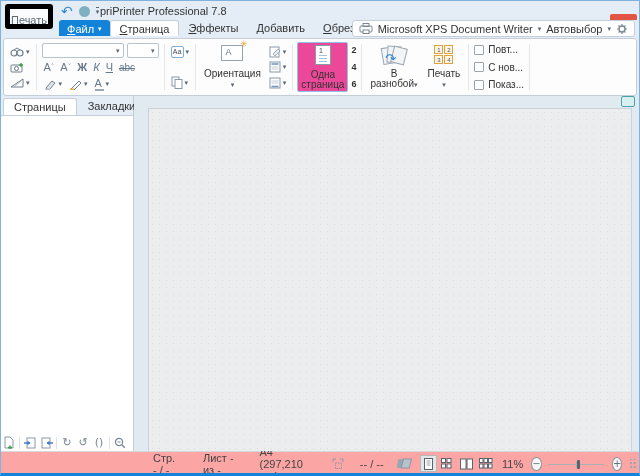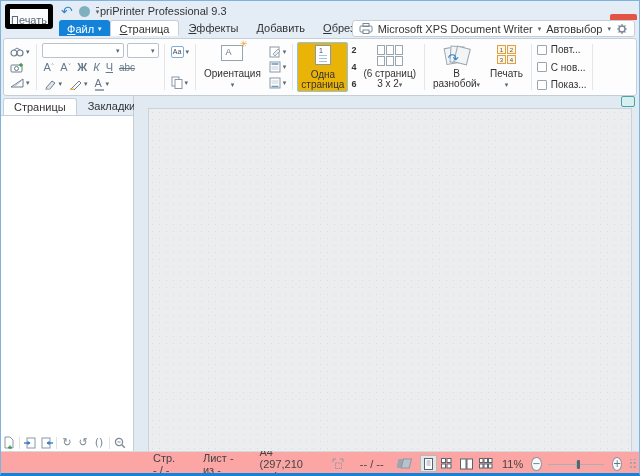--- a/index.html
+++ b/index.html
@@ -48,21 +48,21 @@
     margin:0 2px; height:58px; background:#fdfdfe; border:1px solid #c6cfd8;
     border-radius:3px; display:flex; align-items:stretch; padding:2px 3px; position:relative; z-index:1;
   }
   .gsep { width:1px; background:#e3e7eb; margin:3px 3px; }
   .rgroup { display:flex; align-items:stretch; gap:2px; padding:1px 1px; }
   .bigbtn {
     display:flex; flex-direction:column; align-items:center; justify-content:space-between;
     padding:2px 3px 1px 3px; border:1px solid transparent; border-radius:2px; min-width:40px;
   }
   .bigbtn .blabel { font-size:10px; color:#333; text-align:center; line-height:10px; }
-  .bigbtn.selected { background:#eab308; border-color:#8fc2e8; }
+  .bigbtn.selected { background:#ec4899; border-color:#8fc2e8; }
   .smallcol { display:flex; flex-direction:column; justify-content:space-between; padding:2px 0; }
   .sbtn { display:flex; align-items:center; gap:2px; height:15px; padding:0 2px; color:#6e7e8e; }
 
   .fontgrp { display:flex; flex-direction:column; justify-content:space-between; padding:2px 2px; }
   .combo-row { display:flex; gap:3px; }
   .combo { height:15px; background:#fff; border:1px solid #b9c3cd; border-radius:2px; display:flex; align-items:center; justify-content:flex-end; padding:0 3px; }
   .combo.family { width:82px; }
   .combo.size { width:32px; }
   .fmt-row { display:flex; gap:6px; align-items:center; padding:0 2px; }
   .fmt { font-size:11px; color:#66798c; line-height:13px; }
@@ -157,21 +157,21 @@
 
 <div class="window">
 
   <div class="titlebar">
     <div class="print-btn">Печать</div>
     <div class="qat">
       <span class="undo-g glyph">↶</span>
       <span class="redo-circ"></span>
       <span class="qat-more glyph">▾</span>
     </div>
-    <div class="app-title">priPrinter Professional 9.3</div>
+    <div class="app-title">priPrinter Professional 7.8</div>
     <div class="close-sliver"></div>
   </div>
 
   <div class="tabrow">
     <div class="file-btn">
       <span><span class="accel">Ф</span><span>айл</span></span>
       <span class="caret glyph" style="color:#fff">▾</span>
     </div>
     <div class="rtab active"><span class="accel">С</span><span>траница</span></div>
     <div class="rtab"><span class="accel">Э</span><span>ффекты</span></div>
@@ -329,32 +329,20 @@
             <i style="top:9px"></i>
             <i style="top:12px"></i>
             <i style="top:15px"></i>
         </span>
         <div class="blabel"><span>Одна</span><br><span>страница</span></div>
       </div>
       <div class="numcol">
         <span class="numbtn">2</span>
         <span class="numbtn">4</span>
         <span class="numbtn">6</span>
-      </div>
-      <div class="bigbtn">
-        <span class="grid6">
-            <span></span>
-            <span></span>
-            <span></span>
-            <span></span>
-            <span></span>
-            <span></span>
-          </span>
-        <div class="blabel"><span>(6 страниц)</span><br>
-          <span>3 x 2</span><span class="caret glyph">▾</span></div>
       </div>
     </div>
     <div class="gsep"></div>
 
     <div class="rgroup">
       <div class="bigbtn">
         <span class="shuf">
             <b></b>
             <b></b>
             <b></b>

